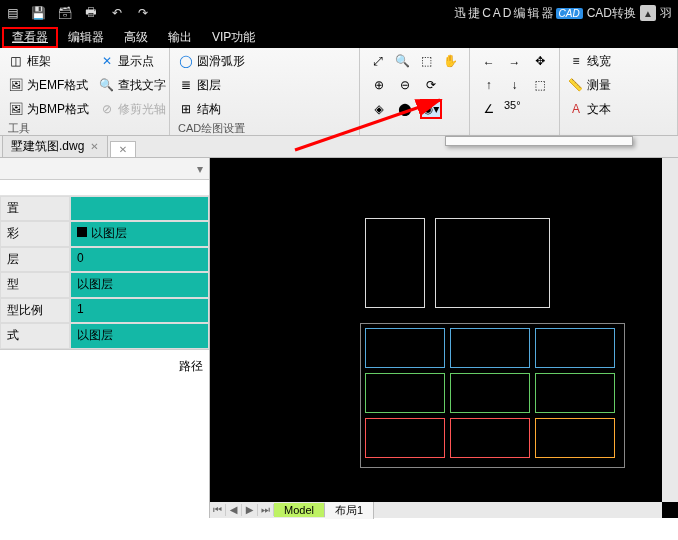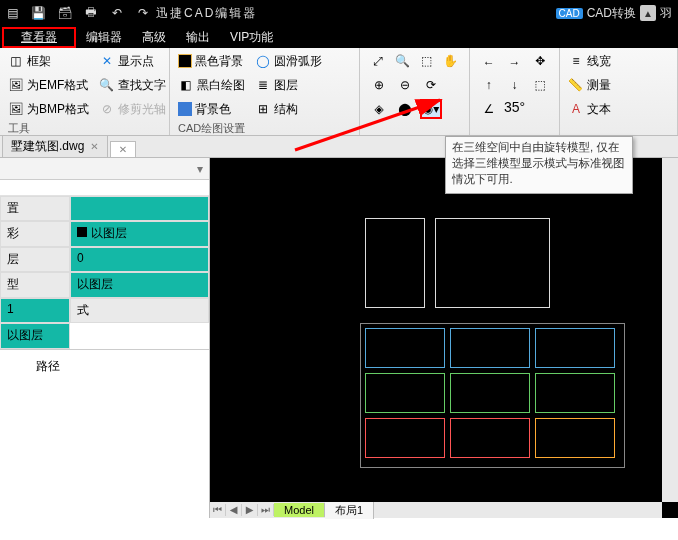--- a/index.html
+++ b/index.html
@@ -1,28 +1,28 @@
 <!DOCTYPE html>
 <html><head>
 <meta charset="utf-8">
 <style>
   * { margin: 0; padding: 0; box-sizing: border-box; font-family: "Microsoft YaHei", sans-serif; }
   body { width: 678px; height: 540px; overflow: hidden; background: #fff; position: relative; }
 
   
   .titlebar { height: 26px; background: #000; display: flex; align-items: center; color: #dcdcdc; font-size: 12px; }
   .tb-btn { width: 26px; height: 26px; display: flex; align-items: center; justify-content: center; color: #dcdcdc; }
-  .tb-title { flex: 1; text-align: left; letter-spacing: 2px; }
+  .tb-title { flex: 1; text-align: right; letter-spacing: 2px; }
   .tb-right { display: flex; align-items: center; gap: 4px; padding-right: 6px; }
-  .cad-badge { background:#2c8fe6; color:#fff; font-size:10px; padding:0 3px; border-radius:2px; }
+  .cad-badge { background:#2c8fe6; color:#fff; font-size:10px; padding:0 3px; border-radius:2px;font-style:italic; }
 
   
   .menubar { height: 22px; background: #000; display: flex; align-items: center; color: #e8e8e8; font-size: 12px; padding-left: 2px; }
   .menu-item { padding: 2px 10px; }
-  .menu-item.selected { border: 2px solid #ff0000; padding: 0 17px; text-decoration: underline; }
+  .menu-item.selected { border: 2px solid #ff0000; padding: 0 8px; text-decoration: underline; }
 
   
   .ribbon { height: 88px; background: linear-gradient(#f8f8f8,#ececec); border-bottom: 1px solid #bdbdbd; display: flex; font-size: 12px; position: relative; }
   .rgroup { border-right: 1px solid #c9c9c9; padding: 3px 8px 0 8px; display: flex; flex-direction: column; }
   .rgroup-body { flex: 1; display: flex; gap: 10px; }
   .rcol { display: flex; flex-direction: column; gap: 4px; }
   .ritm { display: flex; align-items: center; gap: 3px; white-space: nowrap; height: 20px; }
   .ritm.dim { color: #b0b0b0; }
   .ricon { width: 16px; height: 16px; display: inline-flex; align-items: center; justify-content: center; font-size: 12px; }
   .rgroup-label { color: #555; font-size: 11px; padding: 2px 0 3px; }
@@ -38,21 +38,21 @@
 
   
   .workspace { display:flex; height: 360px; }
   .sidebar { width: 210px; border-right:1px solid #bcbcbc; display:flex; flex-direction:column; font-size:12px; }
   .sb-top { height: 22px; background:#f3f3f3; border-bottom:1px solid #ccc; display:flex; align-items:center; justify-content:flex-end; padding:0 6px; color:#777; }
   .sb-row { height: 16px; background:#fff; border-bottom:1px solid #e2e2e2; }
   .sb-table { flex:1; display:grid; grid-template-columns: 70px 1fr; }
   .sb-cell { padding:3px 6px; border:1px solid #dcdcdc; background:#14b8a6; }
   .sb-hdr { background:#eaeaea; }
   .sb-blank { flex:1; background:#fff; border-top:1px solid #ccc; padding:8px 6px; }
-  .sb-path-row { display:flex; gap:30px; }
+  .sb-path-row { display:flex; gap:30px;justify-content:flex-end; }
 
   .canvas-wrap { flex:1; background:#000; position:relative; }
   .scrollbar-v { position:absolute; right:0; top:0; bottom:16px; width:16px; background:#e9e9e9; }
   .scrollbar-h { position:absolute; left:0; right:16px; bottom:0; height:16px; background:#e9e9e9; display:flex; align-items:center; }
   .sheet-tab { font-size:11px; padding:1px 10px; border-right:1px solid #bbb; background:#f6f6f6; }
   .sheet-tab.active { background:#bef264; }
   .nav-arrows { display:flex; }
   .nav-arrows span{ width:16px; text-align:center; font-size:10px; color:#666; border-right:1px solid #ccc;}
 
   
@@ -125,34 +125,20 @@
           </div>
       </div>
     </div>
     <div class="rgroup-label">工具</div>
   </div>
 
   <div class="rgroup" style="width:190px">
     <div class="rgroup-body">
       <div class="rcol">
         <div class="ritm">
-            <span class="ricon" style="background:#000;border:1px solid #e9b64b;width:14px;height:14px"></span>
-            <span>黑色背景</span>
-          </div>
-        <div class="ritm">
-            <span class="ricon">◧</span>
-            <span>黑白绘图</span>
-          </div>
-        <div class="ritm">
-            <span class="ricon" style="background:#3a7bd5;width:14px;height:14px"></span>
-            <span>背景色</span>
-          </div>
-      </div>
-      <div class="rcol">
-        <div class="ritm">
             <span class="ricon" style="color:#1a7de0">◯</span>
             <span>圆滑弧形</span>
           </div>
         <div class="ritm">
             <span class="ricon">≣</span>
             <span>图层</span>
           </div>
         <div class="ritm">
             <span class="ricon">⊞</span>
             <span>结构</span>
@@ -190,21 +176,21 @@
         <span class="iconbtn">→</span>
         <span class="iconbtn">✥</span>
       </div>
       <div class="iconrow">
         <span class="iconbtn">↑</span>
         <span class="iconbtn">↓</span>
         <span class="iconbtn">⬚</span>
       </div>
       <div class="iconrow">
         <span class="iconbtn">∠</span>
-        <span style="font-size:14px">35°</span>
+        <span style="font-size:11px">35°</span>
       </div>
     </div>
     <div class="rgroup-label">&nbsp;</div>
   </div>
 
   <div class="rgroup" style="flex:1">
     <div class="rgroup-body">
       <div class="rcol">
         <div class="ritm">
             <span class="ricon">≡</span>
@@ -240,20 +226,21 @@
     <div class="sb-row"></div>
     <div class="sb-table">
       <div class="sb-cell sb-hdr">置</div>
         <div class="sb-cell"></div>
       <div class="sb-cell sb-hdr">彩</div>
         <div class="sb-cell"><span style="display:inline-block;width:10px;height:10px;background:#000;margin-right:4px"></span><span>以图层</span></div>
       <div class="sb-cell sb-hdr">层</div>
         <div class="sb-cell">0</div>
       <div class="sb-cell sb-hdr">型</div>
         <div class="sb-cell">以图层</div>
+      <div class="sb-cell sb-hdr">型比例</div>
         <div class="sb-cell">1</div>
       <div class="sb-cell sb-hdr">式</div>
         <div class="sb-cell">以图层</div>
     </div>
     <div class="sb-blank">
       <div class="sb-path-row">
           <span></span>
           <span>路径</span>
         </div>
     </div>
@@ -282,21 +269,20 @@
           <span>▶</span>
           <span>⏭</span>
         </div>
       <div class="sheet-tab active">Model</div>
       <div class="sheet-tab">布局1</div>
     </div>
   </div>
 </div>
 
 <div class="tooltip">
-  <div class="tt-body">在三维空间中自由旋转模型, 仅在选择三维模型显示模式与标准视图情况下可用.</div>
 </div>
 
 <svg class="arrow-svg" width="170" height="70">
   <defs>
       <marker id="ah" markerWidth="10" markerHeight="10" refX="8" refY="3" orient="auto">
         <path d="M0,0 L0,6 L9,3 z" fill="#ff0000"></path>
       </marker>
     </defs>
   <line x1="5" y1="60" x2="150" y2="10" stroke="#ff0000" stroke-width="3" marker-end="url(#ah)"></line>
 </svg>

